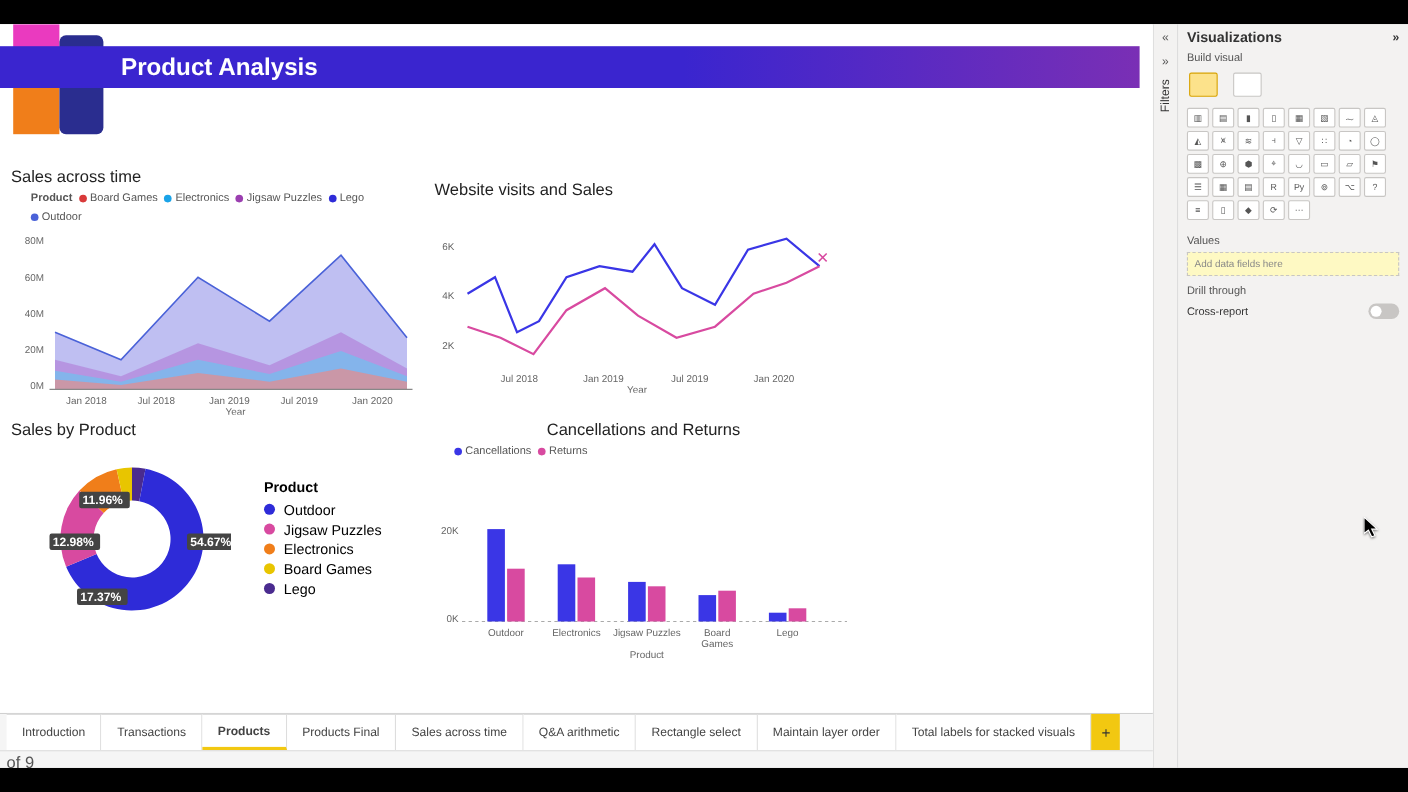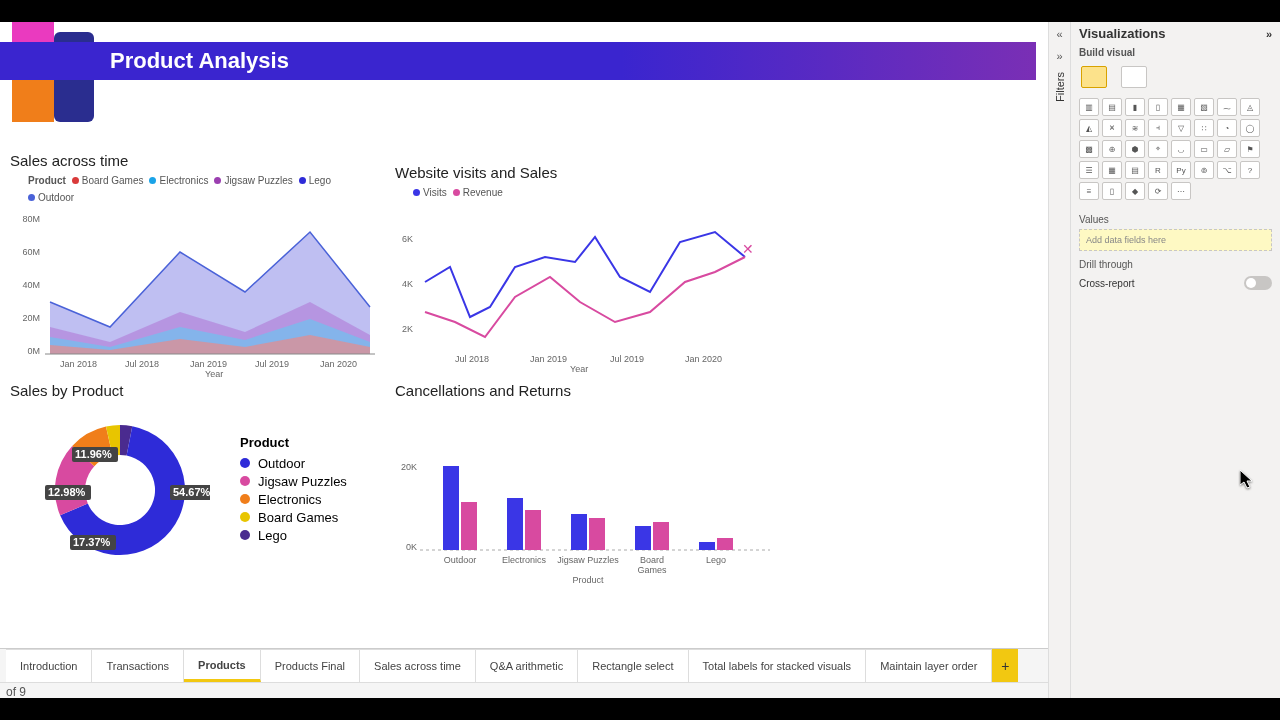--- a/index.html
+++ b/index.html
@@ -14,28 +14,28 @@
   .logo-block .blue { position:absolute; top:10px; left:42px; width:40px; height:90px; background:#2a2d8f; border-radius:6px;}
   .chart-title { font-size:15px; color:#222; font-weight:400; margin-bottom:6px;}
   .legend { font-size:10px; color:#555; display:flex; gap:6px; flex-wrap:wrap; margin:4px 0 4px 18px;}
   .legend .item { display:flex; align-items:center; gap:3px;}
   .legend .sw { width:7px; height:7px; border-radius:50%;}
   
   .page-tabs { height:34px; border-top:1px solid #ccc; background:#f5f5f5; display:flex; align-items:stretch; padding:0 6px; font-size:11px;}
   .page-tabs .tab { padding:0 14px; display:flex; align-items:center; border-right:1px solid #ddd; color:#444; cursor:pointer; background:#fff; border-top:1px solid #ddd;}
   .page-tabs .tab.active { border-bottom:3px solid #f2c811; font-weight:600;}
   .page-tabs .add { width:26px; background:#f2c811; display:flex;align-items:center;justify-content:center;font-size:14px;color:#333;}
-  .status { height:16px; font-size:12px; color:#555; padding:2px 6px; background:#f5f5f5; border-top:1px solid #ddd;}
+  .status { height:16px; font-size:15px; color:#555; padding:2px 6px; background:#f5f5f5; border-top:1px solid #ddd;}
   
   .side-rail { width:22px; background:#f3f2f1; border-left:1px solid #ddd; display:flex; flex-direction:column; align-items:center; padding-top:6px; gap:10px;}
   .side-rail .chev { font-size:11px; color:#555;}
   .side-rail .vlabel { writing-mode:vertical-rl; font-size:11px; color:#333; transform:rotate(180deg);}
   .viz-pane { width:210px; background:#f3f2f1; border-left:1px solid #ddd; display:flex; flex-direction:column; font-size:11px; color:#333;}
   .viz-pane .hdr { display:flex; justify-content:space-between; align-items:center; padding:4px 8px; font-weight:600; font-size:13px;}
-  .viz-pane .sub { padding:2px 8px; font-size:10px; color:#555;font-weight:bold;}
+  .viz-pane .sub { padding:2px 8px; font-size:10px; color:#555;}
   .viz-pane .mode-icons { display:flex; gap:14px; padding:6px 10px 8px 10px;}
   .viz-pane .mode-icons .ic { width:26px; height:22px; border:1px solid #c8c6c4; background:#fff; border-radius:2px; position:relative;}
   .viz-pane .mode-icons .ic.sel { background:#fce28b; border-color:#d8a200;}
   .gallery { display:grid; grid-template-columns:repeat(8,20px); gap:3px; padding:2px 8px 8px 8px;}
   .gallery .g { width:20px; height:18px; background:#fff; border:1px solid #c8c6c4; border-radius:2px; font-size:8px; display:flex;align-items:center;justify-content:center;color:#555;}
   .sect-label { padding:6px 8px 2px; font-size:10px; color:#555;}
   .well { margin:2px 8px; height:22px; border:1px dashed #c8c6c4; background:#fef9c3; font-size:9px; color:#888; display:flex; align-items:center; padding:0 6px;}
   .toggle-row { display:flex; justify-content:space-between; align-items:center; padding:4px 8px; font-size:10px;}
   .toggle { width:28px; height:14px; border-radius:8px; background:#c8c6c4; position:relative;}
   .toggle::after{content:'';position:absolute;width:10px;height:10px;border-radius:50%;background:#fff;top:2px;left:2px;}
@@ -113,30 +113,20 @@
             <text x="180" y="160">Jan 2019</text>
             <text x="245" y="160">Jul 2019</text>
             <text x="310" y="160">Jan 2020</text>
             <text x="195" y="170">Year</text>
           </g>
         </svg>
       </div>
 
       <div style="position:absolute; left:395px; top:142px; width:370px;">
         <div class="chart-title">Website visits and Sales</div>
-        <div class="legend">
-          <span class="item">
-              <span class="sw" style="background:#3a36e6"></span>
-              <span>Visits</span>
-            </span>
-          <span class="item">
-              <span class="sw" style="background:#d84aa0"></span>
-              <span>Revenue</span>
-            </span>
-        </div>
         <svg width="370" height="170">
           <g font-size="9" fill="#666">
             <text x="18" y="40" text-anchor="end">6K</text>
             <text x="18" y="85" text-anchor="end">4K</text>
             <text x="18" y="130" text-anchor="end">2K</text>
           </g>
           <path d="M30,80 L55,65 L75,115 L95,105 L120,65 L150,55 L180,60 L200,35 L225,75 L255,90 L285,40 L320,30 L350,55" fill="none" stroke="#3a36e6" stroke-width="2"></path>
           <path d="M30,110 L60,120 L90,135 L120,95 L155,75 L185,100 L220,120 L255,110 L290,80 L320,70 L350,55" fill="none" stroke="#d84aa0" stroke-width="2"></path>
           <text x="347" y="52" fill="#d84aa0" font-size="14">✕</text>
           <g font-size="9" fill="#666">
@@ -195,22 +185,32 @@
                 <span>Board Games</span>
               </div>
             <div class="row">
                 <span class="dot" style="background:#4a2b8f"></span>
                 <span>Lego</span>
               </div>
           </div>
         </div>
       </div>
 
-      <div style="position:absolute; left:395px; top:360px; width:380px;">
+      <div style="position:absolute; left:395px; top:360px; width:380px;text-align:center;">
         <div class="chart-title">Cancellations and Returns</div>
+        <div class="legend">
+          <span class="item">
+              <span class="sw" style="background:#3a36e6"></span>
+              <span>Cancellations</span>
+            </span>
+          <span class="item">
+              <span class="sw" style="background:#d84aa0"></span>
+              <span>Returns</span>
+            </span>
+        </div>
         <svg width="380" height="180">
           <g font-size="9" fill="#666">
             <text x="22" y="65" text-anchor="end">20K</text>
             <text x="22" y="145" text-anchor="end">0K</text>
           </g>
           <line x1="25" y1="145" x2="375" y2="145" stroke="#aaa" stroke-dasharray="3,3"></line>
 
           <g>
             <rect x="48" y="61" width="16" height="84" fill="#3a36e6"></rect>
               <rect x="66" y="97" width="16" height="48" fill="#d84aa0"></rect>
@@ -236,22 +236,22 @@
     </div>
 
     <div class="page-tabs">
       <div class="tab">Introduction</div>
       <div class="tab">Transactions</div>
       <div class="tab active">Products</div>
       <div class="tab">Products Final</div>
       <div class="tab">Sales across time</div>
       <div class="tab">Q&amp;A arithmetic</div>
       <div class="tab">Rectangle select</div>
+      <div class="tab">Maintain layer order</div>
       <div class="tab">Total labels for stacked visuals</div>
-      <div class="tab">Maintain layer order</div>
       <div class="add">+</div>
     </div>
     <div class="status">of 9</div>
   </div>
 
   <div class="side-rail">
     <span class="chev">«</span>
     <span class="chev">»</span>
     <span class="vlabel">Filters</span>
   </div>

